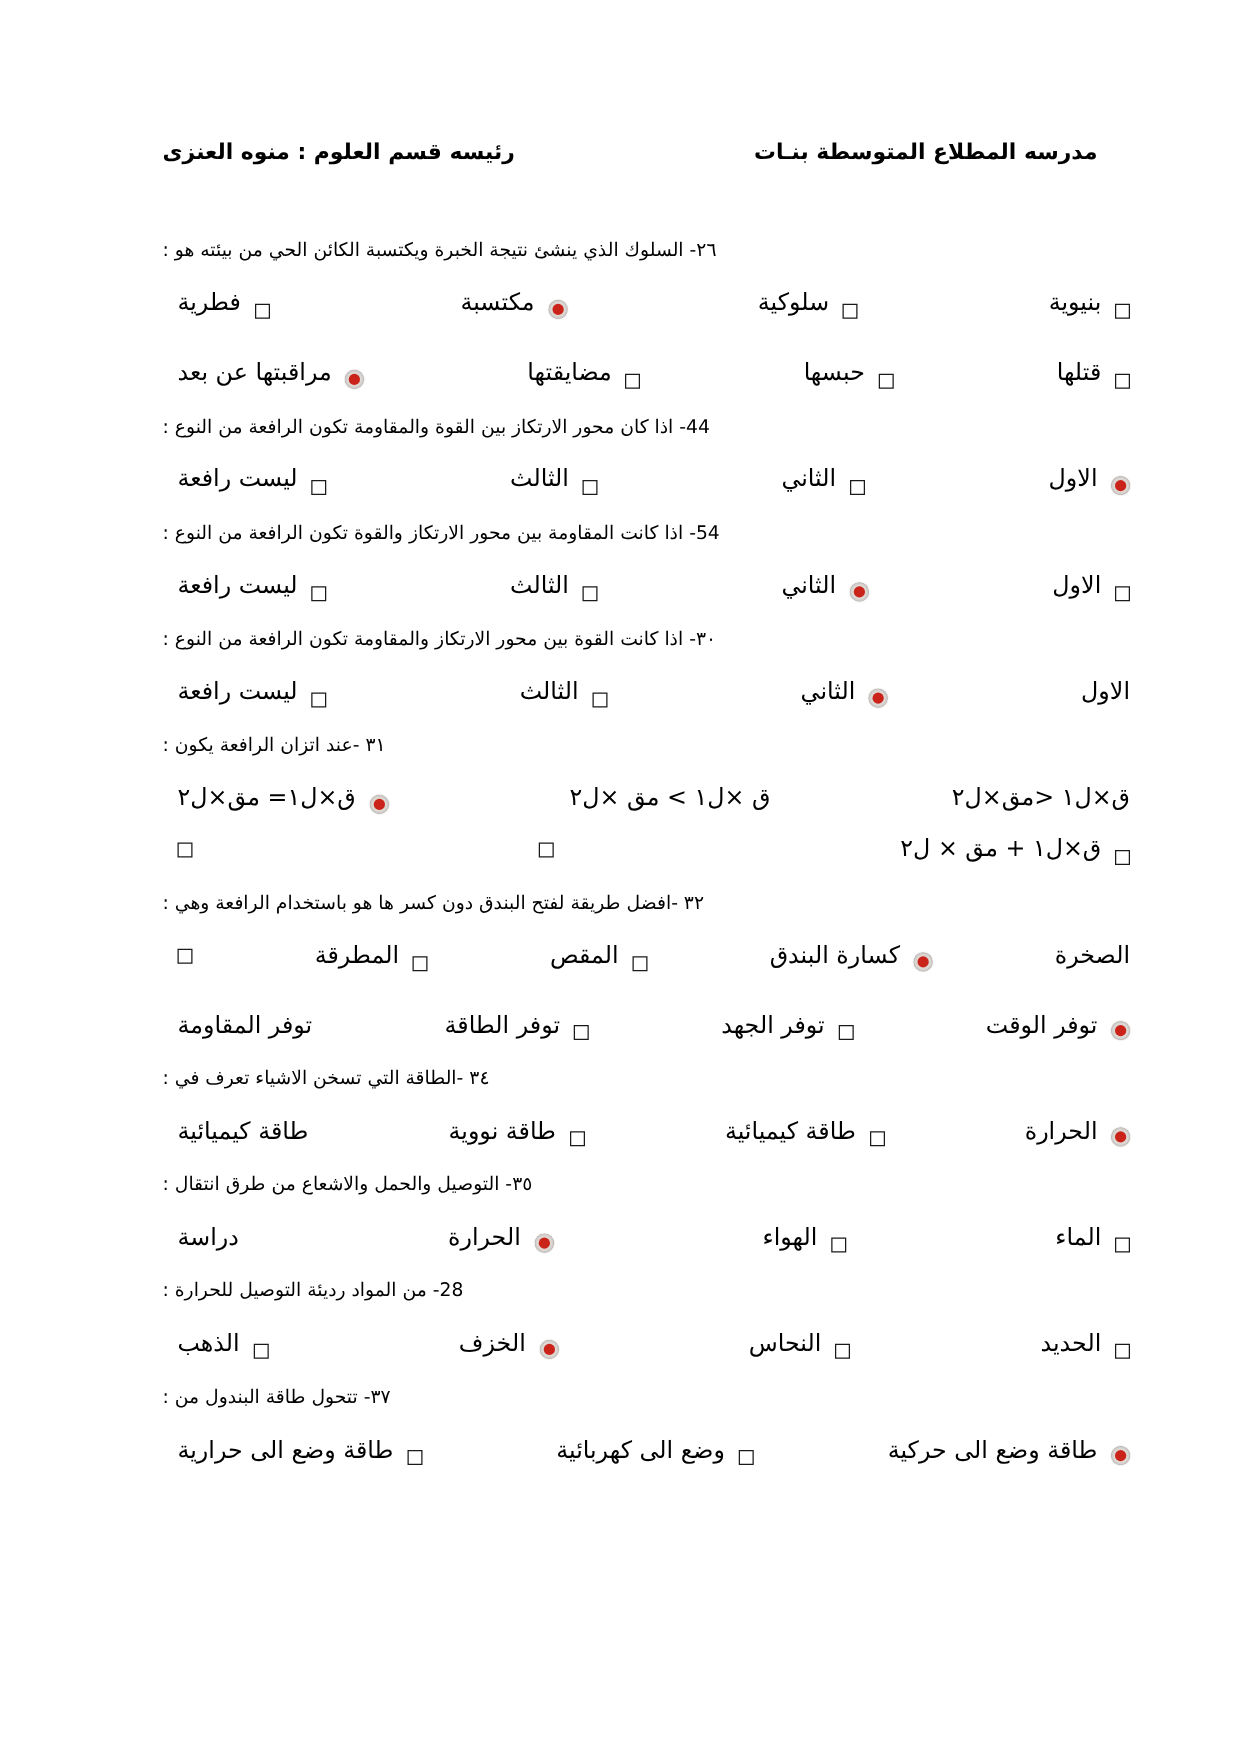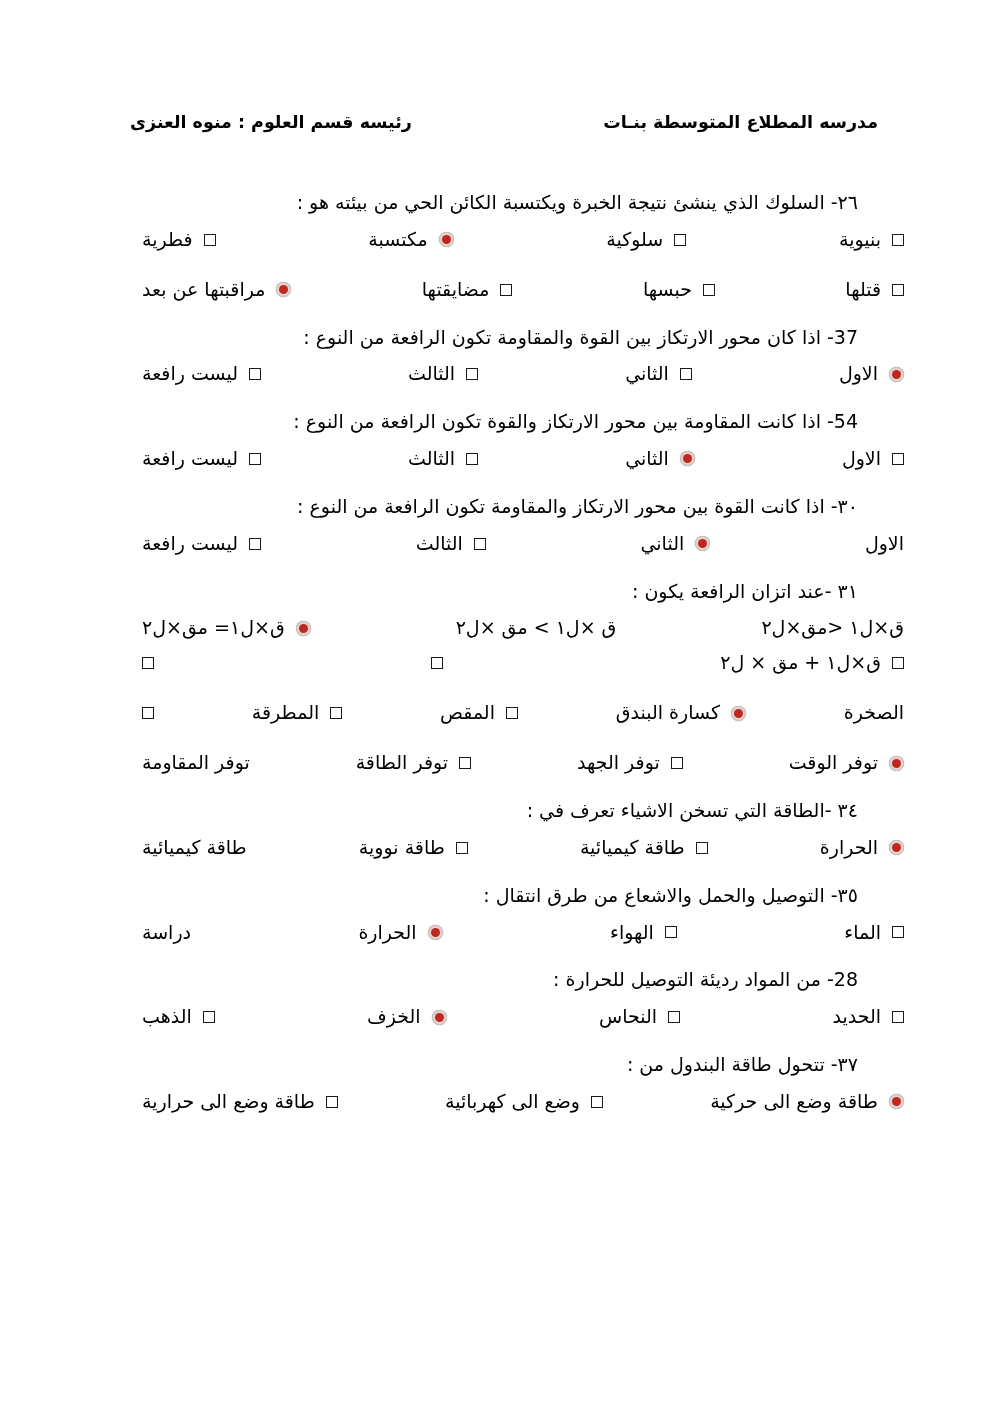--- a/index.html
+++ b/index.html
@@ -18,37 +18,37 @@
     display: flex;
     justify-content: space-between;
     align-items: flex-start;
     font-weight: bold;
     font-size: 17.5px;
     padding-right: 26px;
     margin-bottom: 58px;
   }
   .question { margin-bottom: 20px; }
   .q-text {
-    font-size: 19px;
+    font-size: 15px;
     line-height: 1.35;
-    text-align: right;
+    text-align: left;
     padding-right: 46px;
     margin-bottom: 9px;
     white-space: pre-wrap;
   }
   .q-options {
     display: flex;
     justify-content: space-between;
     align-items: center;
     font-size: 19px;
     min-height: 30px;
     padding-left: 12px;
     margin-bottom: 5px;
   }
-  .option { display: inline-flex; align-items: center; gap: 11px; }
+  .option { display: inline-flex; align-items: flex-end; gap: 11px; margin-top: 12px; }
   .option-label { line-height: 1.25; }
   .option-label.narrow { display: inline-block; max-width: 95px; }
   .checkbox {
     width: 12px; height: 12px;
     border: 1.5px solid var(--cb-border, #1a1a1a);
     background: #fff;
     flex: none;
   }
   .radio-selected {
     width: 15px; height: 15px;
@@ -114,21 +114,21 @@
           </span>
           <span class="option">
             <span class="radio-selected">
               <span class="radio-dot"></span>
             </span>
             <span class="option-label">مراقبتها عن بعد</span>
           </span>
         </div>
       </section>
       <section class="question">
-        <div class="q-text">37- اذا كان محور الارتكاز بين القوة والمقاومة تكون الرافعة من النوع :</div>
+        <div class="q-text">44- اذا كان محور الارتكاز بين القوة والمقاومة تكون الرافعة من النوع :</div>
         <div class="q-options">
           <span class="option">
             <span class="radio-selected">
               <span class="radio-dot"></span>
             </span>
             <span class="option-label">الاول</span>
           </span>
           <span class="option">
             <span class="checkbox"></span>
             <span class="option-label">الثاني</span>
@@ -211,20 +211,21 @@
           </span>
           <span class="option">
             <span class="checkbox"></span>
           </span>
           <span class="option">
             <span class="checkbox"></span>
           </span>
         </div>
       </section>
       <section class="question">
+        <div class="q-text">٣٢ -افضل طريقة لفتح البندق دون كسر ها هو باستخدام الرافعة وهي :</div>
         <div class="q-options">
           <span class="option">
             <span class="option-label">الصخرة</span>
           </span>
           <span class="option">
             <span class="radio-selected">
               <span class="radio-dot"></span>
             </span>
             <span class="option-label">كسارة البندق</span>
           </span>

